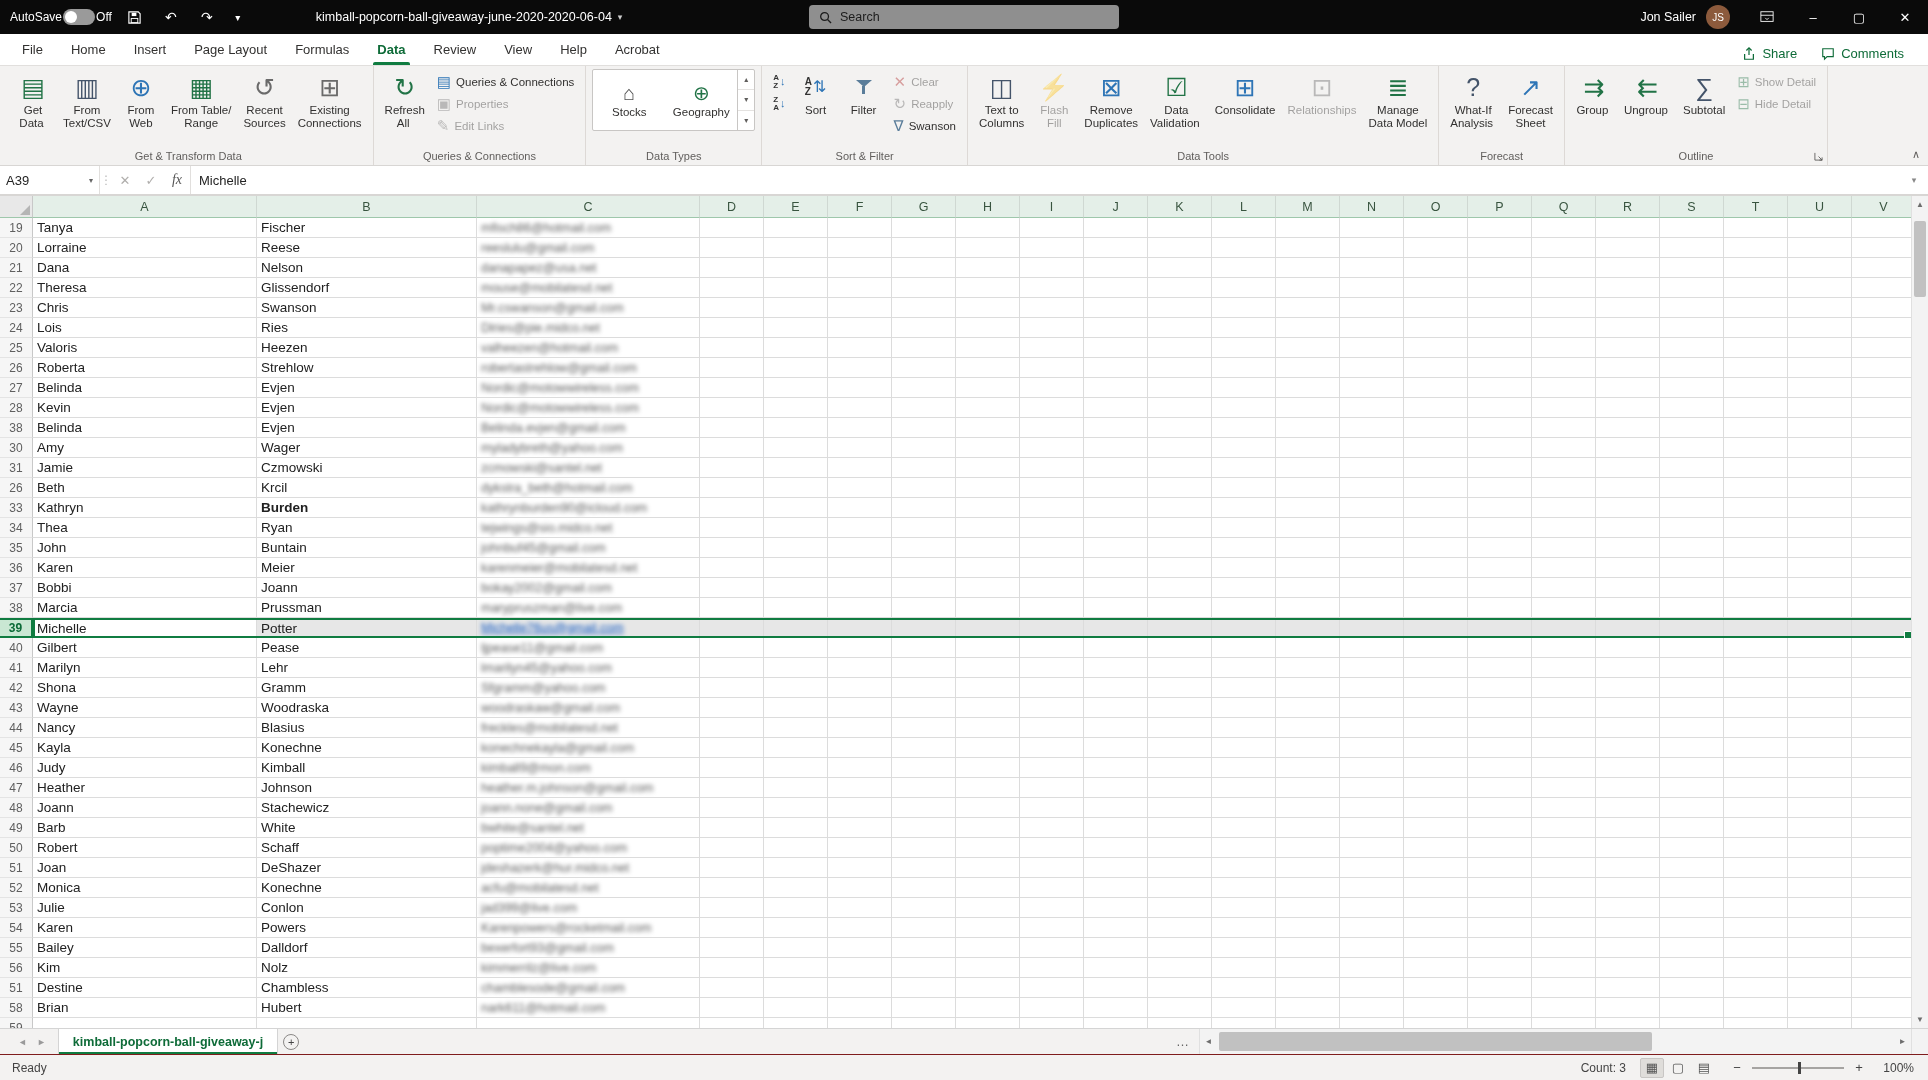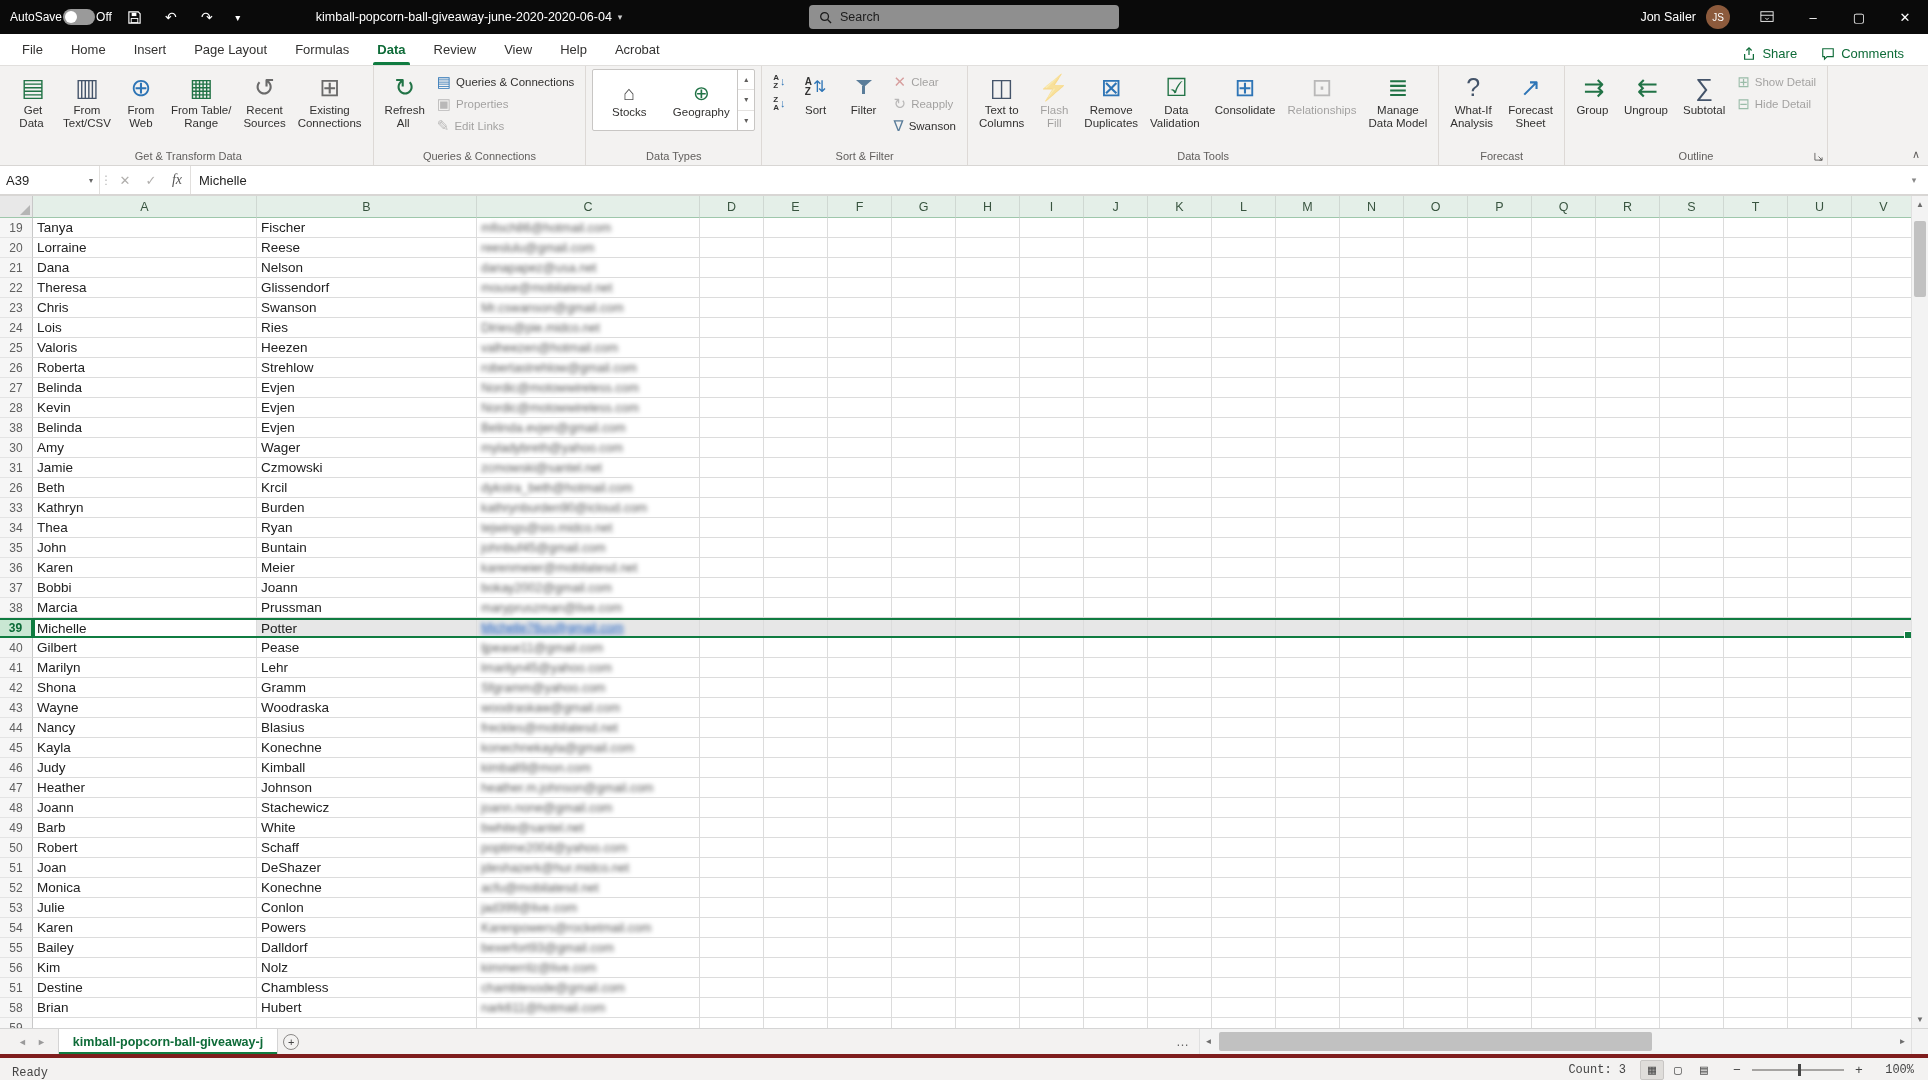--- a/index.html
+++ b/index.html
@@ -106,21 +106,21 @@
   .addsheet { width:26px; display:flex; align-items:center; justify-content:center; cursor:pointer; }
   .addsheet b { width:16px; height:16px; border:1px solid #8a8886; border-radius:50%; display:flex; align-items:center; justify-content:center; font-size:11px; color:#444; font-weight:normal; }
   .tab-ellipsis { display:flex; align-items:center; padding:0 10px; color:#666; font-size:13px; margin-left:auto; cursor:pointer; }
   .hscroll { width:712px; display:flex; align-items:center; background:#f3f3f3; border-left:1px solid #e0e0e0; }
   .hs-arrow { width:17px; height:100%; display:flex; align-items:center; justify-content:center; font-size:8px; color:#6d6d6d; cursor:pointer; }
   .hs-track { flex:1; height:100%; position:relative; }
   .hs-thumb { position:absolute; top:3px; bottom:3px; left:2px; width:64%; background:#c1c1c1; border-radius:2px; cursor:grab; }
   .sb-corner { width:17px; background:#f3f3f3; border-left:1px solid #e0e0e0; }
 
   
-  .statusbar { height:26px; background:#f3f2f1; border-top:4px solid #7f1d1d; display:flex; align-items:flex-end; font-size:12px; color:#444; flex:0 0 auto;font-family:Liberation Mono, monospace; }
+  .statusbar { height:26px; background:#f3f2f1; border-top:1px solid #7f1d1d; display:flex; align-items:center; font-size:12px; color:#444; flex:0 0 auto; }
   .sb-ready { padding-left:12px; }
   .sb-right { margin-left:auto; display:flex; align-items:center; gap:14px; padding-right:14px; }
   .sb-count { color:#444; }
   .viewbtns { display:flex; align-items:center; gap:2px; }
   .viewbtn { width:24px; height:20px; display:flex; align-items:center; justify-content:center; font-size:13px; color:#555; cursor:pointer; border-radius:2px; }
   .viewbtn.active { background:#dfddda; border:1px solid #c8c6c4; }
   .zoomer { display:flex; align-items:center; gap:8px; }
   .zoomer .zbtn { font-size:13px; color:#444; cursor:pointer; width:14px; text-align:center; }
   .ztrack { width:92px; height:2px; background:#a6a4a2; position:relative; cursor:pointer; }
   .zknob { position:absolute; left:50%; top:-5px; width:3px; height:12px; background:#444; }
@@ -956,21 +956,21 @@
             <div class="cell" style="width: 64px; flex-basis: 64px;"></div>
             <div class="cell" style="width: 64px; flex-basis: 64px;"></div>
             <div class="cell" style="width: 64px; flex-basis: 64px;"></div>
             <div class="cell" style="width: 64px; flex-basis: 64px;"></div>
           </div>
           <div class="row">
             <div class="rownum">33</div>
             <div class="cell" style="width: 224px; flex-basis: 224px;">
               <span>Kathryn</span>
             </div>
-            <div class="cell" style="width: 220px; flex-basis: 220px;">
+            <div class="cell" style="width: 220px; flex-basis: 220px; font-weight: bold;">
               <span>Burden</span>
             </div>
             <div class="cell" style="width: 223px; flex-basis: 223px;">
               <span class="email">kathrynburden90@icloud.com</span>
             </div>
             <div class="cell" style="width: 64px; flex-basis: 64px;"></div>
             <div class="cell" style="width: 64px; flex-basis: 64px;"></div>
             <div class="cell" style="width: 64px; flex-basis: 64px;"></div>
             <div class="cell" style="width: 64px; flex-basis: 64px;"></div>
             <div class="cell" style="width: 64px; flex-basis: 64px;"></div>

